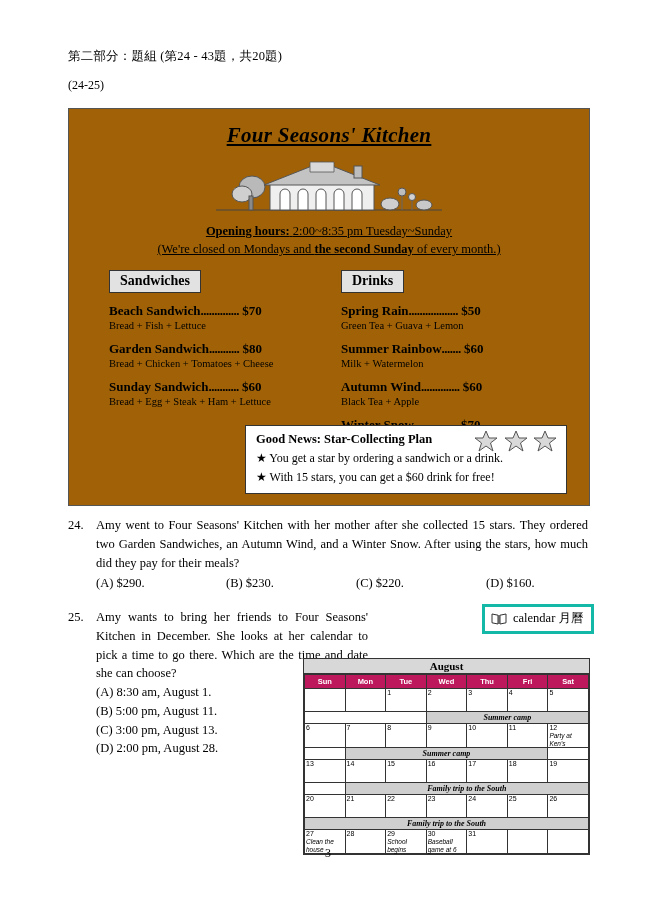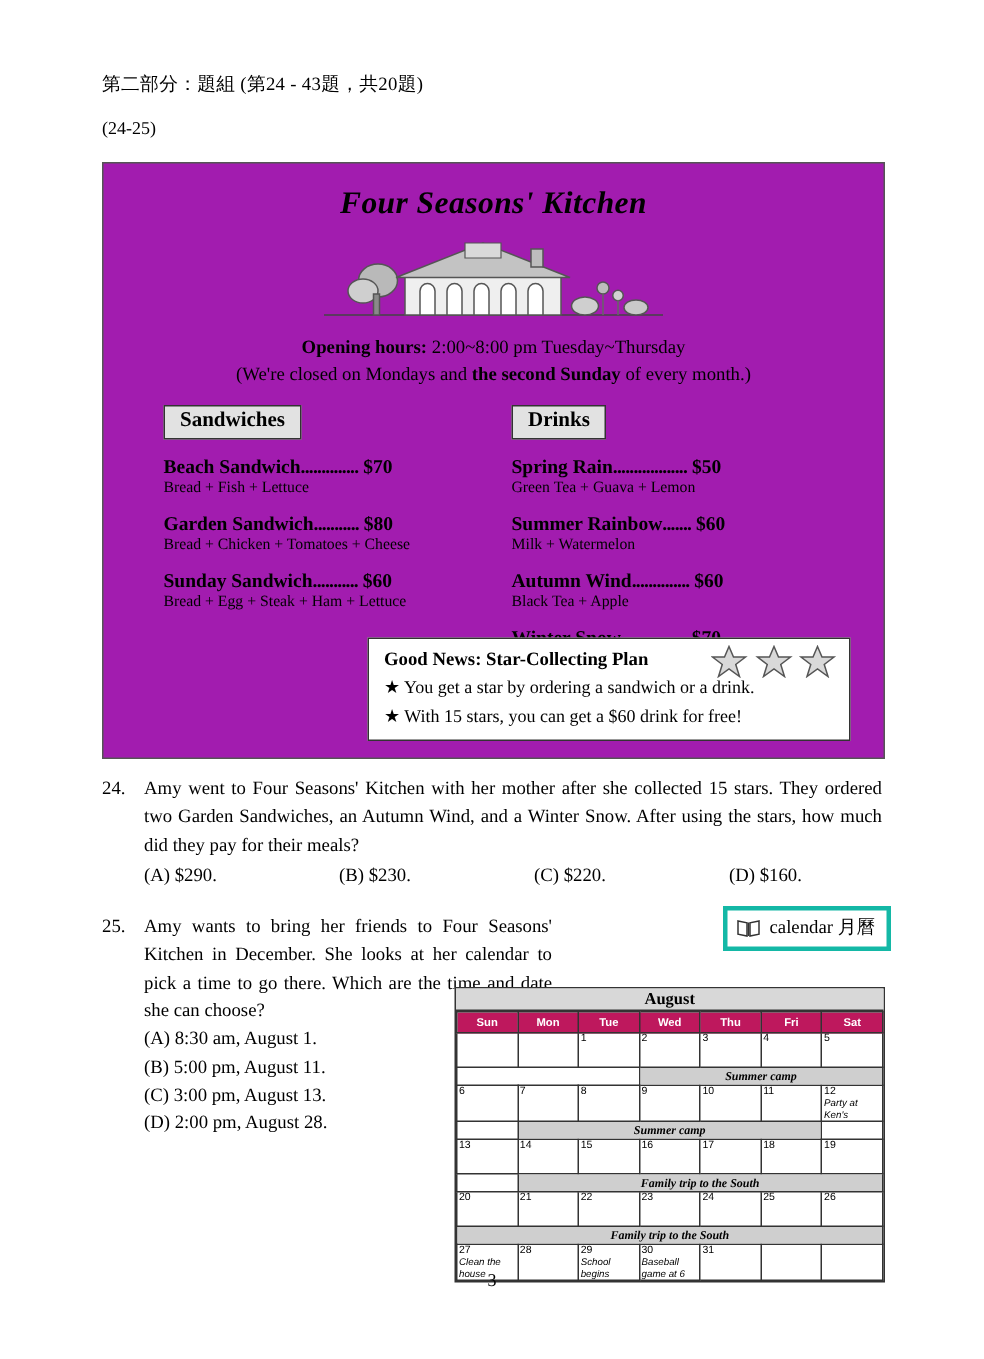--- a/index.html
+++ b/index.html
@@ -3,21 +3,21 @@
 <meta charset="utf-8">
 <style>
   html,body{margin:0;padding:0;background:#ffffff;}
   body{width:656px;height:906px;font-family:"Liberation Serif",serif;color:#000;position:relative;overflow:hidden;}
   .page{position:absolute;left:0;top:0;width:656px;height:906px;}
 
   .sec-head{position:absolute;left:68px;top:48px;font-size:12.5px;letter-spacing:.2px;}
   .qrange{position:absolute;left:68px;top:78px;font-size:12px;}
 
   
-  .menu-box{position:absolute;left:68px;top:108px;width:520px;height:396px;border:1px solid #555;background:#a21caf;}
+  .menu-box{position:absolute;left:68px;top:108px;width:520px;height:396px;border:1px solid #555;background:#a16207;text-decoration:underline;}
   .menu-title{text-align:center;font-size:21px;font-weight:bold;font-style:italic;font-family:"Liberation Serif",serif;margin-top:14px;letter-spacing:.3px;}
 
   
   .house-wrap{position:relative;height:62px;margin-top:6px;}
   .house{position:absolute;left:50%;transform:translateX(-50%);}
 
   .hours{text-align:center;font-size:12.5px;margin-top:6px;line-height:1.45;}
   .hours b{font-weight:bold;}
 
   .cols{position:relative;margin-top:12px;}
@@ -101,21 +101,21 @@
         <line x1="188" y1="42" x2="188" y2="56" stroke="#666" stroke-width="1"></line>
         <circle cx="198" cy="43" r="3.5" fill="#d2d2d2" stroke="#555" stroke-width="1"></circle>
         <line x1="198" y1="46" x2="198" y2="56" stroke="#666" stroke-width="1"></line>
         <ellipse cx="210" cy="51" rx="8" ry="5" fill="#c9c9c9" stroke="#555" stroke-width="1"></ellipse>
       </svg>
     </div>
 
     <div class="hours">
       <div>
         <b>Opening hours:</b>
-        <span>2:00~8:00 pm  Tuesday~Thursday</span>
+        <span>2:00~8:35 pm  Tuesday~Sunday</span>
       </div>
       <div>
         <span>(We're closed on Mondays and </span><b>the second Sunday</b><span> of every month.)</span>
       </div>
     </div>
 
     <div class="cols">
 
       <div class="col left">
         <div class="cat">Sandwiches</div>

